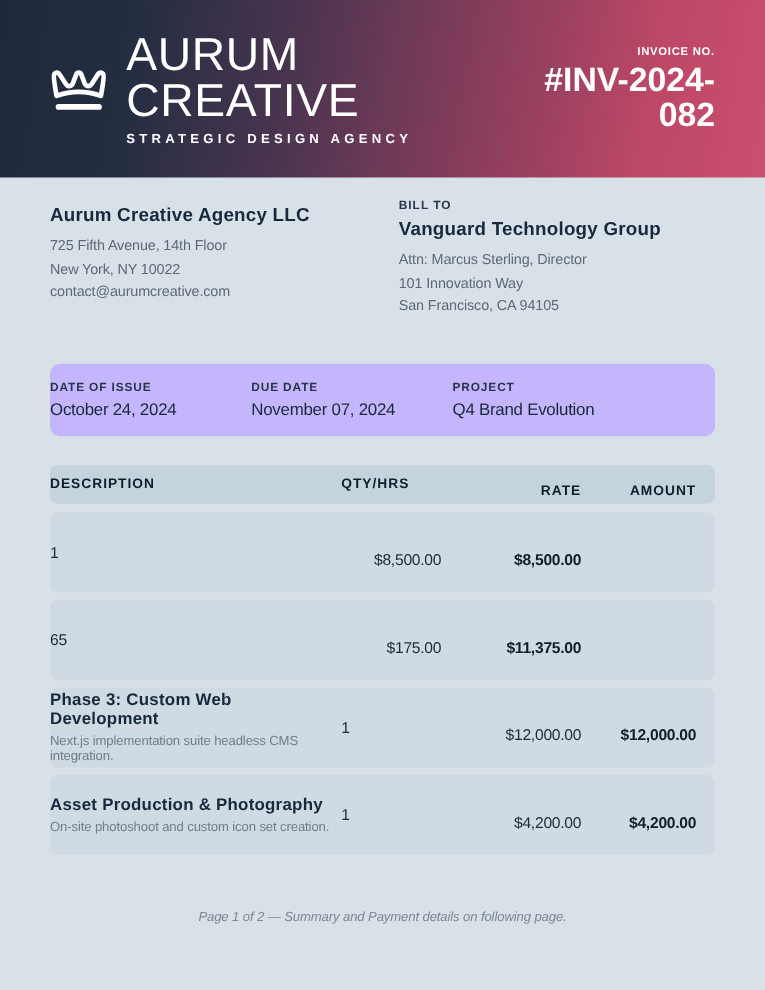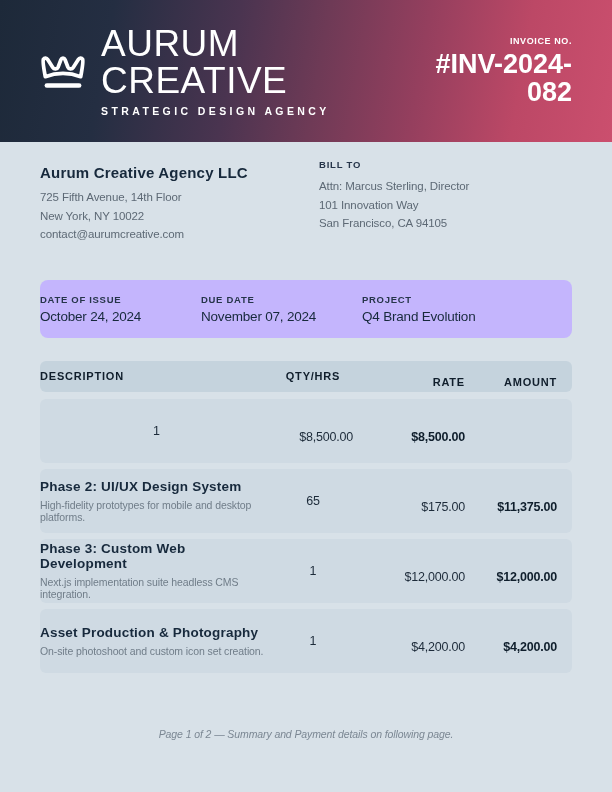--- a/index.html
+++ b/index.html
@@ -59,21 +59,21 @@
     height:31px;
     background:#c5d3dd;
     font-size:11px; font-weight:800; letter-spacing:.8px; color:#101e2c;
   }
   .trow {
     height:64px;
     background:#cfdae3;
     margin-top:7px;
   }
   .trow + .trow { margin-top:6px; }
-  .col-qty { text-align:center; }
+  .col-qty { text-align:left; }
   .col-rate, .col-amount { text-align:right;margin-top:12px; }
   .row-title { font-size:13.5px; font-weight:800; color:#17293c; letter-spacing:.2px; }
   .row-sub { font-size:10.5px; color:#707d89; margin-top:5px; letter-spacing:-.1px; }
   .cell-qty, .cell-rate { font-size:12.5px; color:#1d2b3a; letter-spacing:-.2px; }
   .cell-amount { font-size:12.5px; font-weight:800; color:#0f1e2c; letter-spacing:-.2px; }
 
   
   .footer {
     position:absolute; left:0; right:0; top:728px;
     text-align:center;
@@ -105,20 +105,21 @@
   <div>
     <div class="party-name">Aurum Creative Agency LLC</div>
     <div class="party-lines">
       <div>725 Fifth Avenue, 14th Floor</div>
       <div>New York, NY 10022</div>
       <div>contact@aurumcreative.com</div>
     </div>
   </div>
   <div>
     <div class="party-label">BILL TO</div>
+    <div class="party-name">Vanguard Technology Group</div>
     <div class="party-lines">
       <div>Attn: Marcus Sterling, Director</div>
       <div>101 Innovation Way</div>
       <div>San Francisco, CA 94105</div>
     </div>
   </div>
 </div>
 
 <div class="meta-bar">
   <div class="meta-item">
@@ -143,24 +144,20 @@
     <div class="col-amount">AMOUNT</div>
   </div>
 
   <div class="trow">
     <div class="col-qty cell-qty">1</div>
     <div class="col-rate cell-rate">$8,500.00</div>
     <div class="col-amount cell-amount">$8,500.00</div>
   </div>
 
   <div class="trow">
-    <div>
-      <div class="row-title">Phase 2: UI/UX Design System</div>
-      <div class="row-sub">High-fidelity prototypes for mobile and desktop platforms.</div>
-    </div>
     <div class="col-qty cell-qty">65</div>
     <div class="col-rate cell-rate">$175.00</div>
     <div class="col-amount cell-amount">$11,375.00</div>
   </div>
 
   <div class="trow">
     <div>
       <div class="row-title">Phase 3: Custom Web Development</div>
       <div class="row-sub">Next.js implementation suite headless CMS integration.</div>
     </div>

